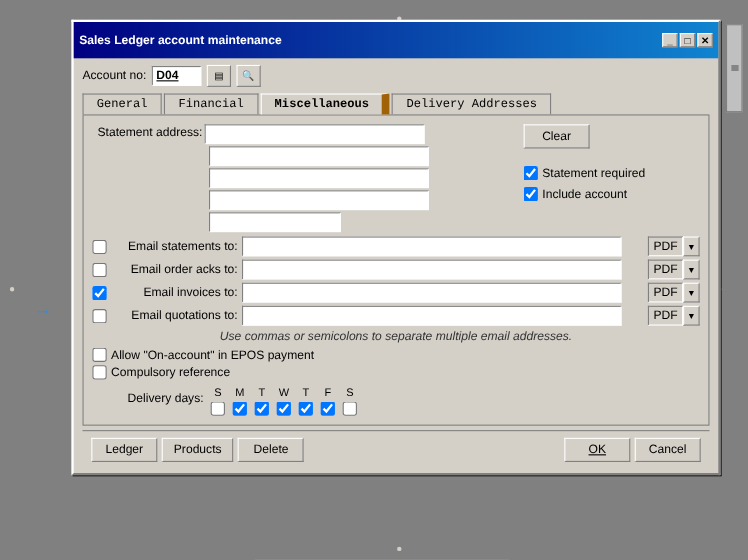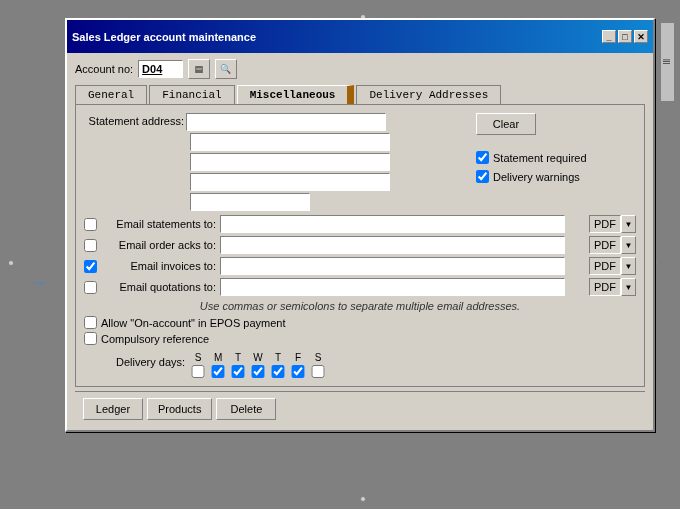--- a/index.html
+++ b/index.html
@@ -422,21 +422,21 @@
           </div>
         </div>
         <div style="display:flex; flex-direction:column; gap:6px; padding-top:0px; min-width:160px;">
           <button class="win-button" style="align-self:flex-start; margin-bottom:10px;">Clear</button>
           <div class="checkbox-row">
             <input type="checkbox" class="win-checkbox" checked="" style="">
             <span>Statement required</span>
           </div>
           <div class="checkbox-row">
             <input type="checkbox" class="win-checkbox" checked="" style="">
-            <span>Delivery warnings</span>
+            <span>Include account</span>
           </div>
         </div>
       </div>
 
       <div class="email-section">
 
         <div class="email-row">
           <input type="checkbox" class="win-checkbox" style="">
           <span class="email-label" style="width:115px; text-align:right;">Email statements to:</span>
           <input class="win-input" type="text" style="flex: 1 1 0%;">
@@ -518,16 +518,20 @@
       </div>
 
     </div>
 
     <div class="bottom-bar">
       <div class="bottom-left">
         <button class="win-button">Ledger</button>
         <button class="win-button">Products</button>
         <button class="win-button">Delete</button>
       </div>
+      <div class="bottom-right">
+        <button class="win-button ok-btn">OK</button>
+        <button class="win-button">Cancel</button>
+      </div>
     </div>
 
   </div>
 </div>
 
 </body></html>

